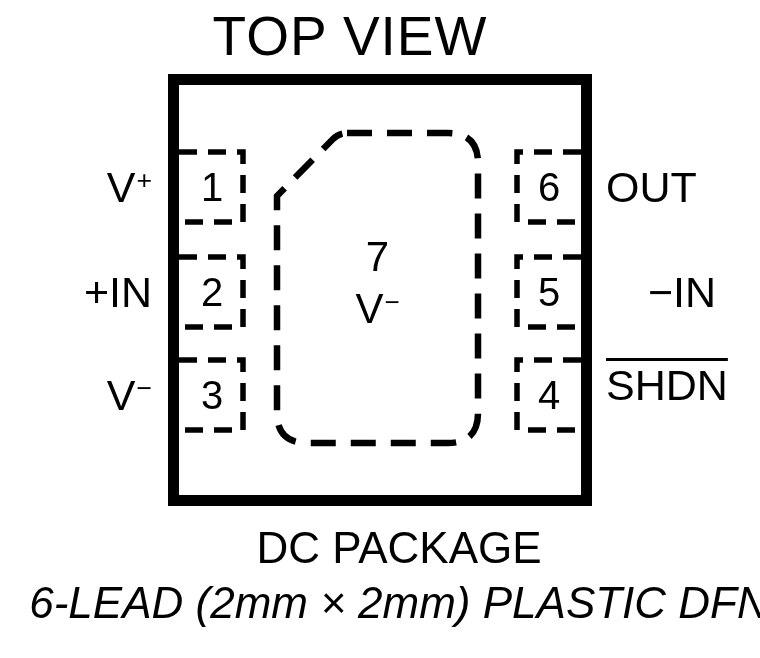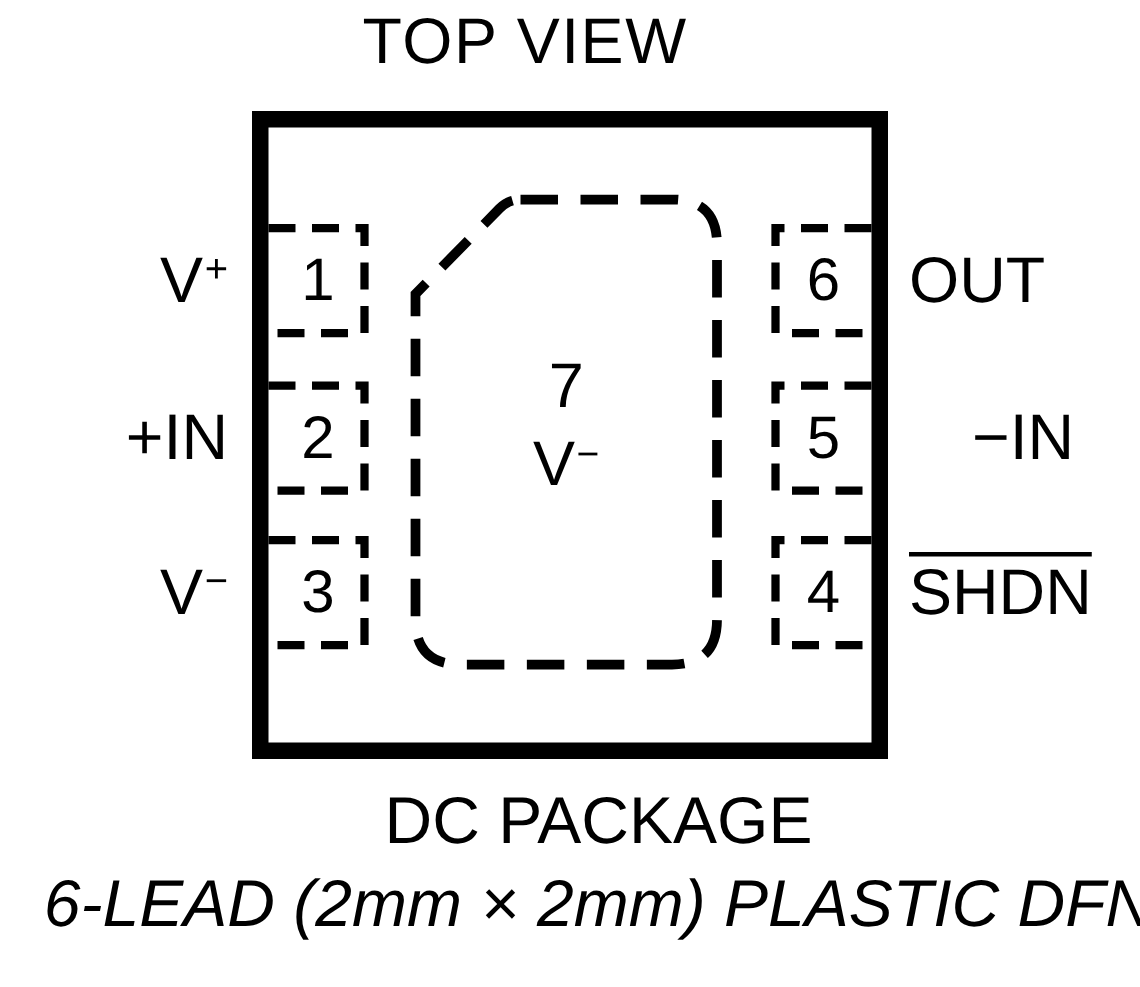--- a/index.html
+++ b/index.html
@@ -19,21 +19,21 @@
 
   #diagram-svg {
     position: absolute;
     left: 0; top: 0;
     width: 760px; height: 658px;
   }
 
   .title {
     left: 0; top: 4px; width: 700px;
     text-align: center;
-    font-size: 43px;
+    font-size: 55px;
     letter-spacing: 1px;
   }
 
   .pin-label {
     height: 54px;
     line-height: 54px;
     font-size: 43px;
     white-space: nowrap;
   }
   .pin-label.left { width: 148px; text-align: right; right: auto; }
@@ -99,21 +99,21 @@
 <div class="abs pin-label left" style="left:4px; top:160px;">
   <span>V</span><span class="sup">+</span>
 </div>
 <div class="abs pin-label left" style="left:4px; top:265px;text-align:right;">+IN</div>
 <div class="abs pin-label left" style="left:4px; top:368px;">
   <span>V</span><span class="sup">−</span>
 </div>
 
 <div class="abs pin-label right" style="left:606px; top:160px;">OUT</div>
 <div class="abs pin-label right" style="left:606px; top:265px;margin-left:42px;">−IN</div>
-<div class="abs pin-label right overline" style="left:606px; top:368px;">SHDN</div>
+<div class="abs pin-label right overline" style="left:606px; top:358px;">SHDN</div>
 
 <div class="abs pin-number" style="left:180px; top:152px;">1</div>
 <div class="abs pin-number" style="left:180px; top:257px;">2</div>
 <div class="abs pin-number" style="left:180px; top:360px;">3</div>
 
 <div class="abs pin-number" style="left:517px; top:152px;">6</div>
 <div class="abs pin-number" style="left:517px; top:257px;">5</div>
 <div class="abs pin-number" style="left:517px; top:360px;">4</div>
 
 <div class="abs center-pad-text" style="top:232px;">7</div>

